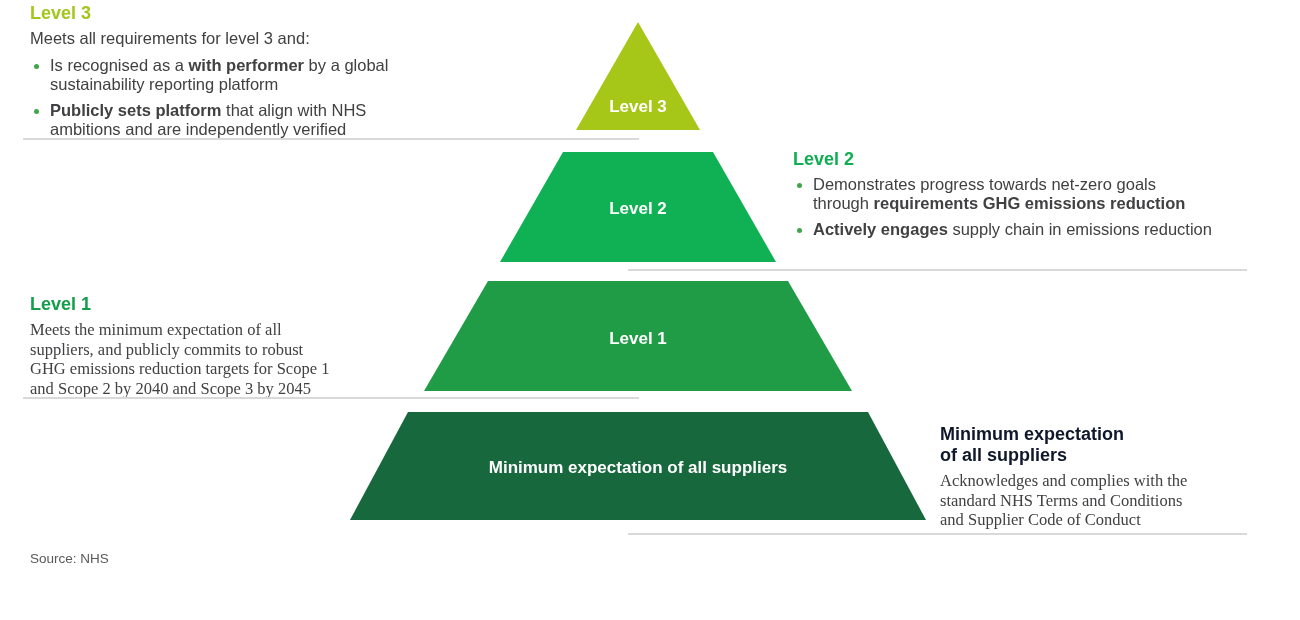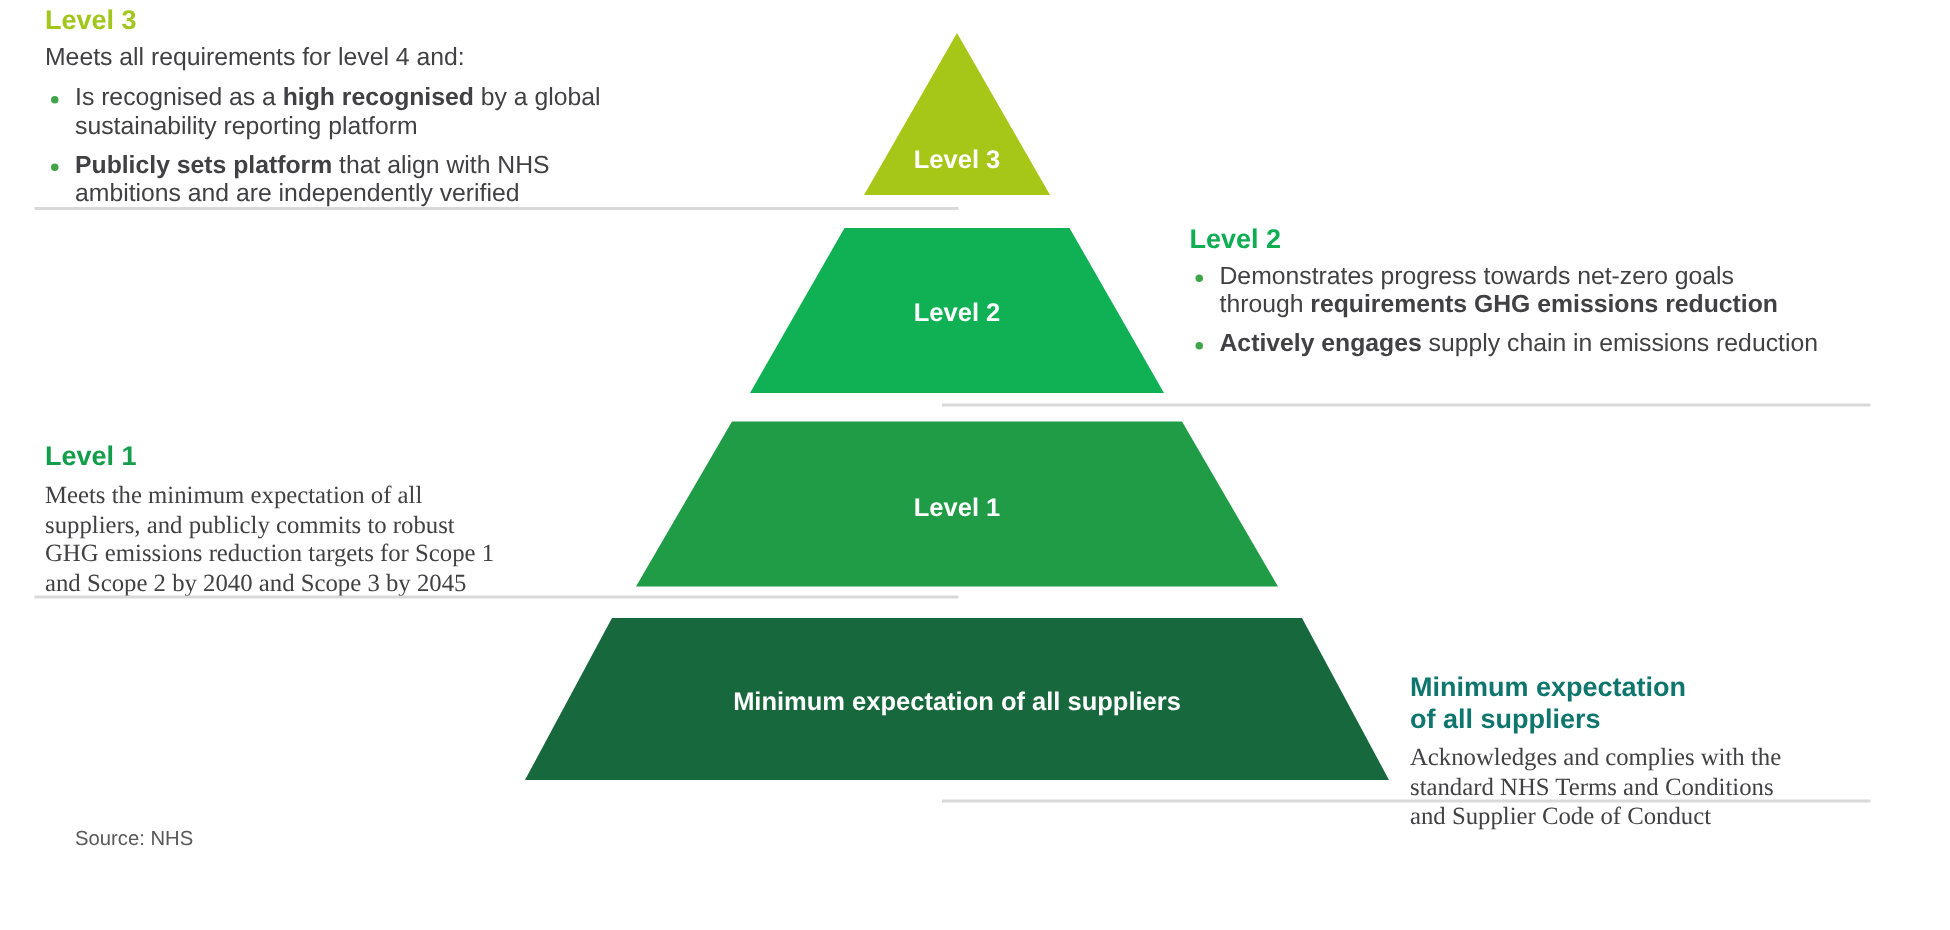--- a/index.html
+++ b/index.html
@@ -10,60 +10,60 @@
   svg.pyr { position:absolute; left:0; top:0; }
   .tier-label {
     fill:#ffffff; font-weight:bold; font-size:17px;
     font-family:"Liberation Sans", sans-serif; text-anchor:middle;
   }
   .block { position:absolute; color:#414042; }
   .heading { font-weight:bold; font-size:18px; line-height:21px; margin:0 0 5px 0; }
   .h-lime   { color:#a2c61c; }
   .h-green2 { color:#0fae53; }
   .h-green1 { color:#149d4b; }
-  .h-dark   { color:#0f766e; white-space:pre-line;margin-top:24px; }
+  .h-dark   { color:#0f172a; white-space:pre-line; }
   .intro { font-size:16.5px; line-height:19px; margin:0 0 8px 0; }
   .bullet { display:flex; margin:0 0 7px 0; }
   .dot { width:5px; height:5px; border-radius:50%; background:#3fa548; margin:8px 11px 0 4px; flex:none; }
   .btext { font-size:16.5px; line-height:19px; margin:0; white-space:pre-line; }
   .btext strong { font-weight:bold; }
   .bodytext { font-size:16.5px; line-height:19.5px; margin:0; white-space:pre-line;font-family:Liberation Serif, serif; }
   .divider { position:absolute; height:2px; background:#d9d9d9; }
   .div-a { left:23px;  top:138px; width:616px; }
   .div-b { left:628px; top:269px; width:619px; }
   .div-c { left:23px;  top:397px; width:616px; }
   .div-d { left:628px; top:533px; width:619px; }
   .blk-l3  { left:30px;  top:3px;   width:420px; }
   .blk-l2  { left:793px; top:149px; width:465px; }
   .blk-l1  { left:30px;  top:294px; width:400px; }
   .blk-min { left:940px; top:424px; width:320px; }
-  .source { position:absolute; left:30px; top:551px; font-size:13.5px; color:#595959;margin-left:20px; }
+  .source { position:absolute; left:30px; top:551px; font-size:13.5px; color:#595959; }
 </style>
 </head>
 <body>
 
 <div class="canvas">
 
   <svg class="pyr" width="1300" height="620" viewBox="0 0 1300 620">
     <polygon points="638,22 700,130 576,130" fill="#a6c717"></polygon>
     <polygon points="563,152 713,152 776,262 500,262" fill="#10b154"></polygon>
     <polygon points="488,281 788,281 852,391 424,391" fill="#1f9c45"></polygon>
     <polygon points="408,412 868,412 926,520 350,520" fill="#17693d"></polygon>
     <text class="tier-label" x="638" y="112">Level 3</text>
     <text class="tier-label" x="638" y="214">Level 2</text>
     <text class="tier-label" x="638" y="344">Level 1</text>
     <text class="tier-label" x="638" y="473">Minimum expectation of all suppliers</text>
   </svg>
 
   <div class="block blk-l3">
     <h2 class="heading h-lime">Level 3</h2>
-    <p class="intro">Meets all requirements for level 4 and:</p>
+    <p class="intro">Meets all requirements for level 3 and:</p>
     <div class="bullet">
       <span class="dot"></span>
-      <p class="btext"><span>Is recognised as a </span><strong>high recognised</strong><span> by a global
+      <p class="btext"><span>Is recognised as a </span><strong>with performer</strong><span> by a global
 sustainability reporting platform</span></p>
     </div>
     <div class="bullet">
       <span class="dot"></span>
       <p class="btext"><span></span><strong>Publicly sets platform</strong><span> that align with NHS
 ambitions and are independently verified</span></p>
     </div>
   </div>
 
   <div class="block blk-l2">

